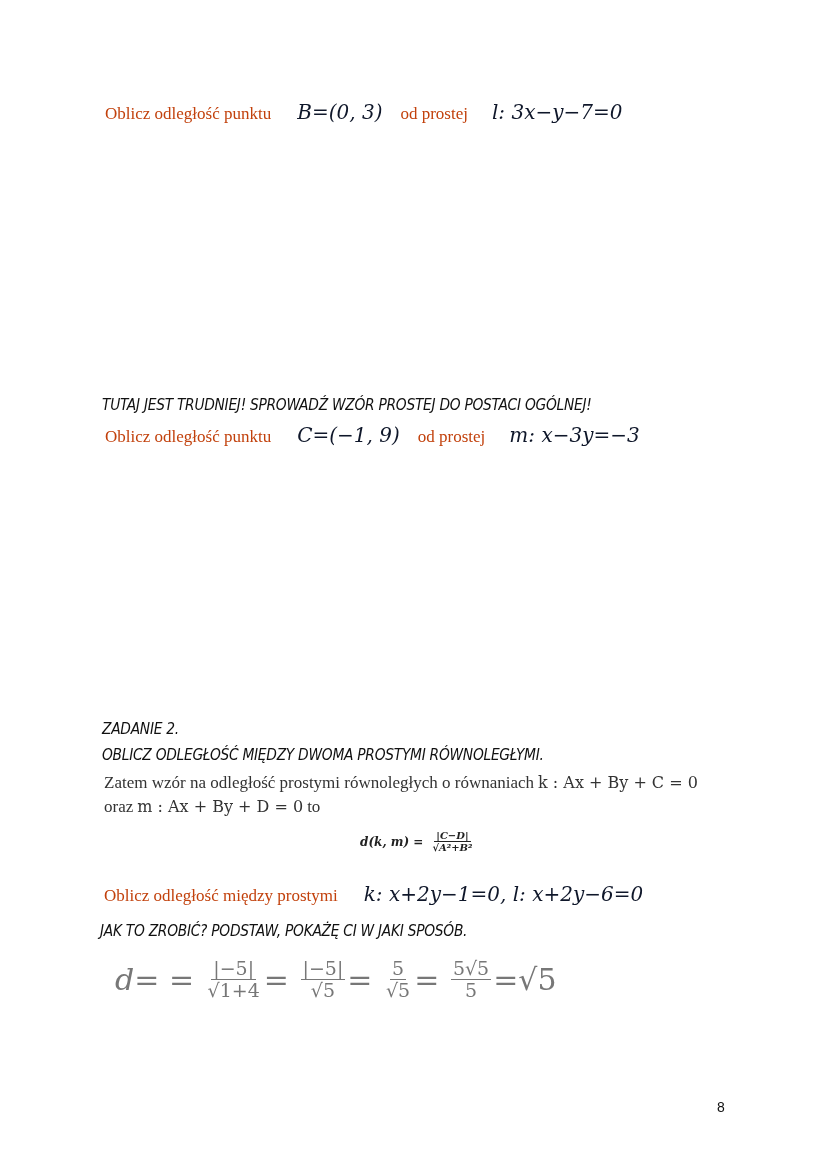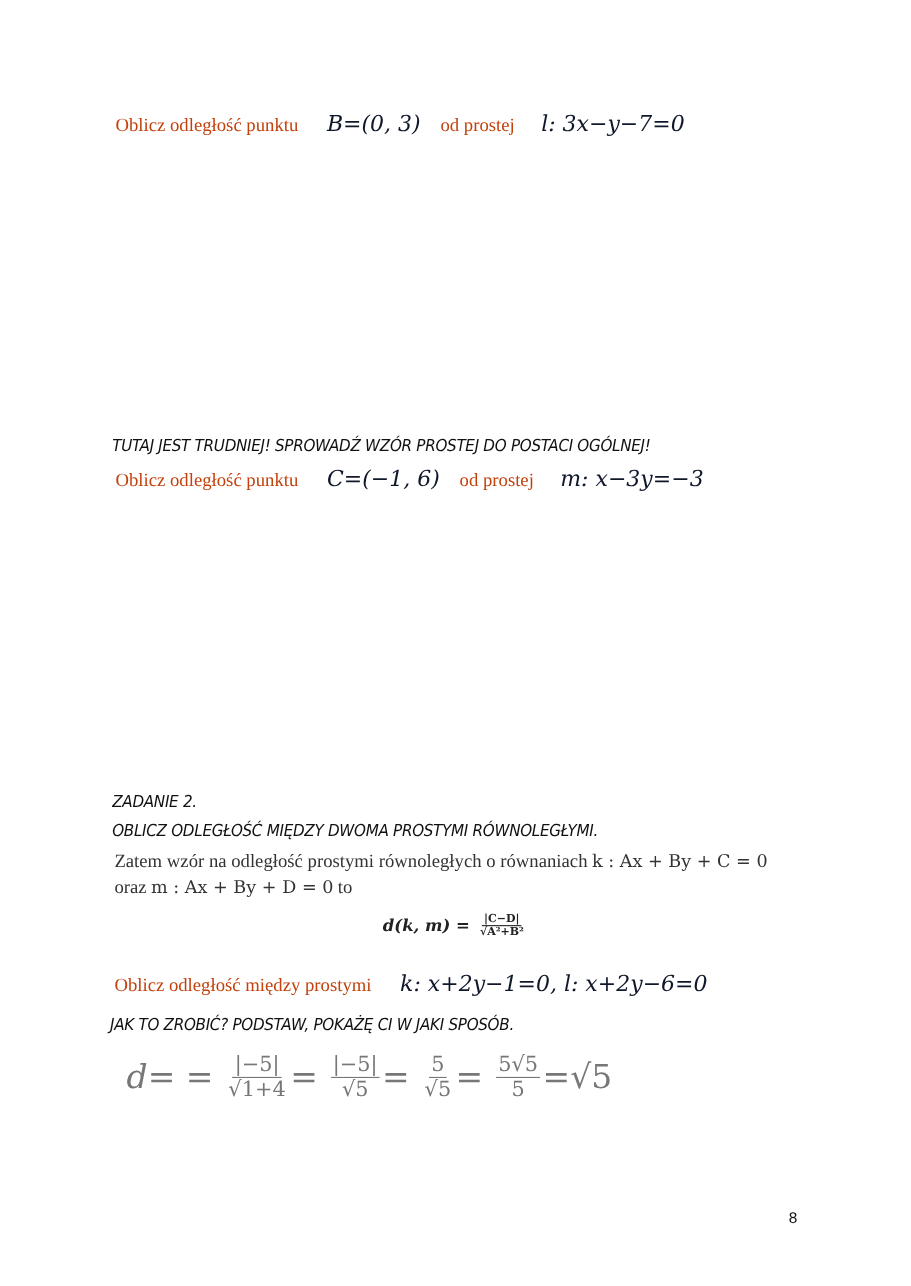--- a/index.html
+++ b/index.html
@@ -30,41 +30,41 @@
 <div class="abs" style="left:105px; top:100px;">
   <span class="gray">Oblicz odległość punktu</span>
   <span class="math" style="margin-left:22px;">B=(0, 3)</span>
   <span class="gray" style="margin-left:14px;">od prostej</span>
   <span class="math" style="margin-left:20px;">l: 3x−y−7=0</span>
 </div>
 
 <div class="abs hand" style="left:102px; top:396px;">TUTAJ JEST TRUDNIEJ! SPROWADŹ WZÓR PROSTEJ DO POSTACI OGÓLNEJ!</div>
 <div class="abs" style="left:105px; top:423px;">
   <span class="gray">Oblicz odległość punktu</span>
-  <span class="math" style="margin-left:22px;">C=(−1, 6)</span>
+  <span class="math" style="margin-left:22px;">C=(−1, 9)</span>
   <span class="gray" style="margin-left:14px;">od prostej</span>
   <span class="math" style="margin-left:20px;">m: x−3y=−3</span>
 </div>
 
 <div class="abs hand" style="left:102px; top:720px;">ZADANIE 2.</div>
 <div class="abs hand" style="left:102px; top:746px;">OBLICZ ODLEGŁOŚĆ MIĘDZY DWOMA PROSTYMI RÓWNOLEGŁYMI.</div>
 
 <div class="abs" style="left:104px; top:773px;">
   <span class="dark">Zatem wzór na odległość prostymi równoległych o równaniach</span>
   <span class="mathd">k :  Ax + By + C = 0</span>
 </div>
 <div class="abs" style="left:104px; top:797px;">
   <span class="dark">oraz</span>
   <span class="mathd">m :  Ax + By + D = 0</span>
   <span class="dark">to</span>
 </div>
 
 <div class="abs" style="left:348px; top:830px; font-family:'DejaVu Serif',serif; color:#222;">
-  <span class="bold" style="font-size:15px; font-style:italic; vertical-align:middle;">d(k, m) =</span>
-  <span class="frac bold" style="font-size:10px; ">
+  <span class="bold" style="font-size:12px; font-style:italic; vertical-align:middle;margin-left:12px;">d(k, m) =</span>
+  <span class="frac bold" style="font-size:10px; font-style:italic;">
     <span class="num">|C−D|</span>
     <span class="den">√A²+B²</span>
   </span>
 </div>
 
 <div class="abs" style="left:104px; top:882px;">
   <span class="gray">Oblicz odległość między prostymi</span>
   <span class="math" style="margin-left:22px;">k: x+2y−1=0,  l: x+2y−6=0</span>
 </div>
 

